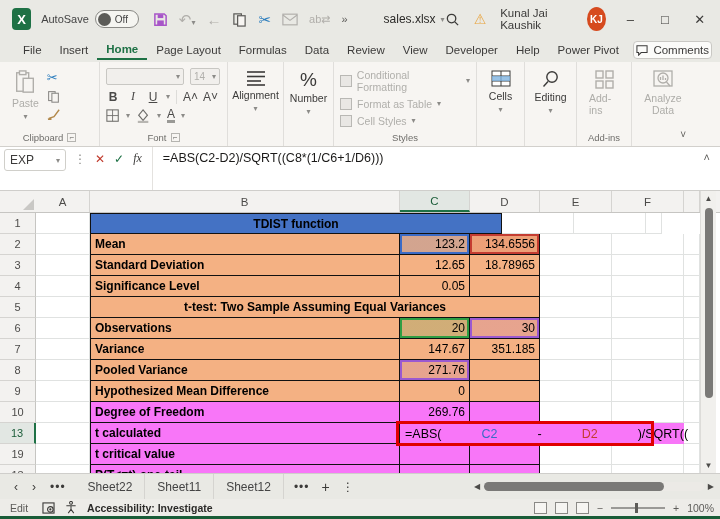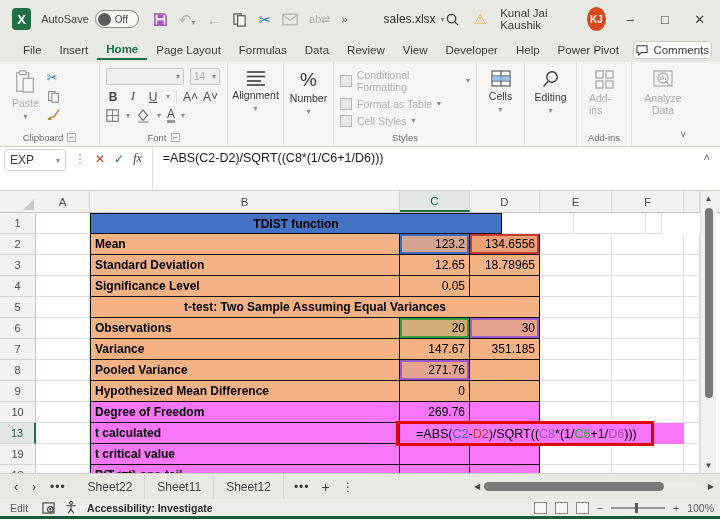--- a/index.html
+++ b/index.html
@@ -70,21 +70,21 @@
   .salmon { background:#f4b183; }
   .pink { background:#f876f8; }
   .lblcell { font-weight:bold; color:#000; padding-left:4px; }
   .valcell { justify-content:flex-end; padding-right:4px; color:#000; }
   .titleblue { background:#4472c4; justify-content:center; font-weight:bold; color:#000; border-top:1px solid #111; }
   .titlesalmon { justify-content:center; font-weight:bold; color:#000; }
   .ref-blue   { box-shadow:inset 0 0 0 2px #3b6bc6; background-image:linear-gradient(rgba(59,107,198,.18),rgba(59,107,198,.18)); }
   .ref-red    { box-shadow:inset 0 0 0 2px #c43c31; background-image:linear-gradient(rgba(196,60,49,.15),rgba(196,60,49,.15)); }
   .ref-green  { box-shadow:inset 0 0 0 2px #2f9e44; background-image:linear-gradient(rgba(47,158,68,.18),rgba(47,158,68,.18)); }
   .ref-purple { box-shadow:inset 0 0 0 2px #9b59d0; background-image:linear-gradient(rgba(155,89,208,.15),rgba(155,89,208,.15)); }
-  .edit-overlay { position:absolute; left:400px; top:0; width:284px; height:21px; background:#f876f8; display:flex; align-items:center; font-size:12.5px; padding-left:16px; z-index:2; }
+  .edit-overlay { position:absolute; left:400px; top:0; width:284px; height:21px; background:#f876f8; display:flex; align-items:center; font-size:12.5px; padding-left:5px; z-index:2;gap:40px; }
   .red-annot { position:absolute; left:396px; top:-2px; width:258px; height:25px; border:3px solid #e00000; z-index:3; pointer-events:none; }
   .vscroll { position:absolute; right:4px; top:191px; width:16px; height:282px; background:#f1f0ed; border-left:1px solid #dddcd9; display:flex; flex-direction:column; align-items:center; }
   .varrow { font-size:8px; color:#4c4b49; padding:3px 0; }
   .vthumb { width:8px; border-radius:4px; background:#7a7977; height:190px; margin-top:2px; }
 
   
   .sheetbar { top:473px; left:0; width:720px; height:26px; background:#e9e9e4; border-top:1px solid #cfcecb; display:flex; align-items:stretch; }
   .nav { display:flex; align-items:center; gap:14px; padding:0 10px 0 14px; color:#3c3b39; font-size:12px; }
   .stab { display:flex; align-items:center; padding:0 12px; font-size:12px; color:#444; border-right:1px solid #d5d4d0; }
   .stab.active { background:#fff; color:#1E7145; font-weight:bold; box-shadow:inset 0 -2px 0 #1E7145; }

